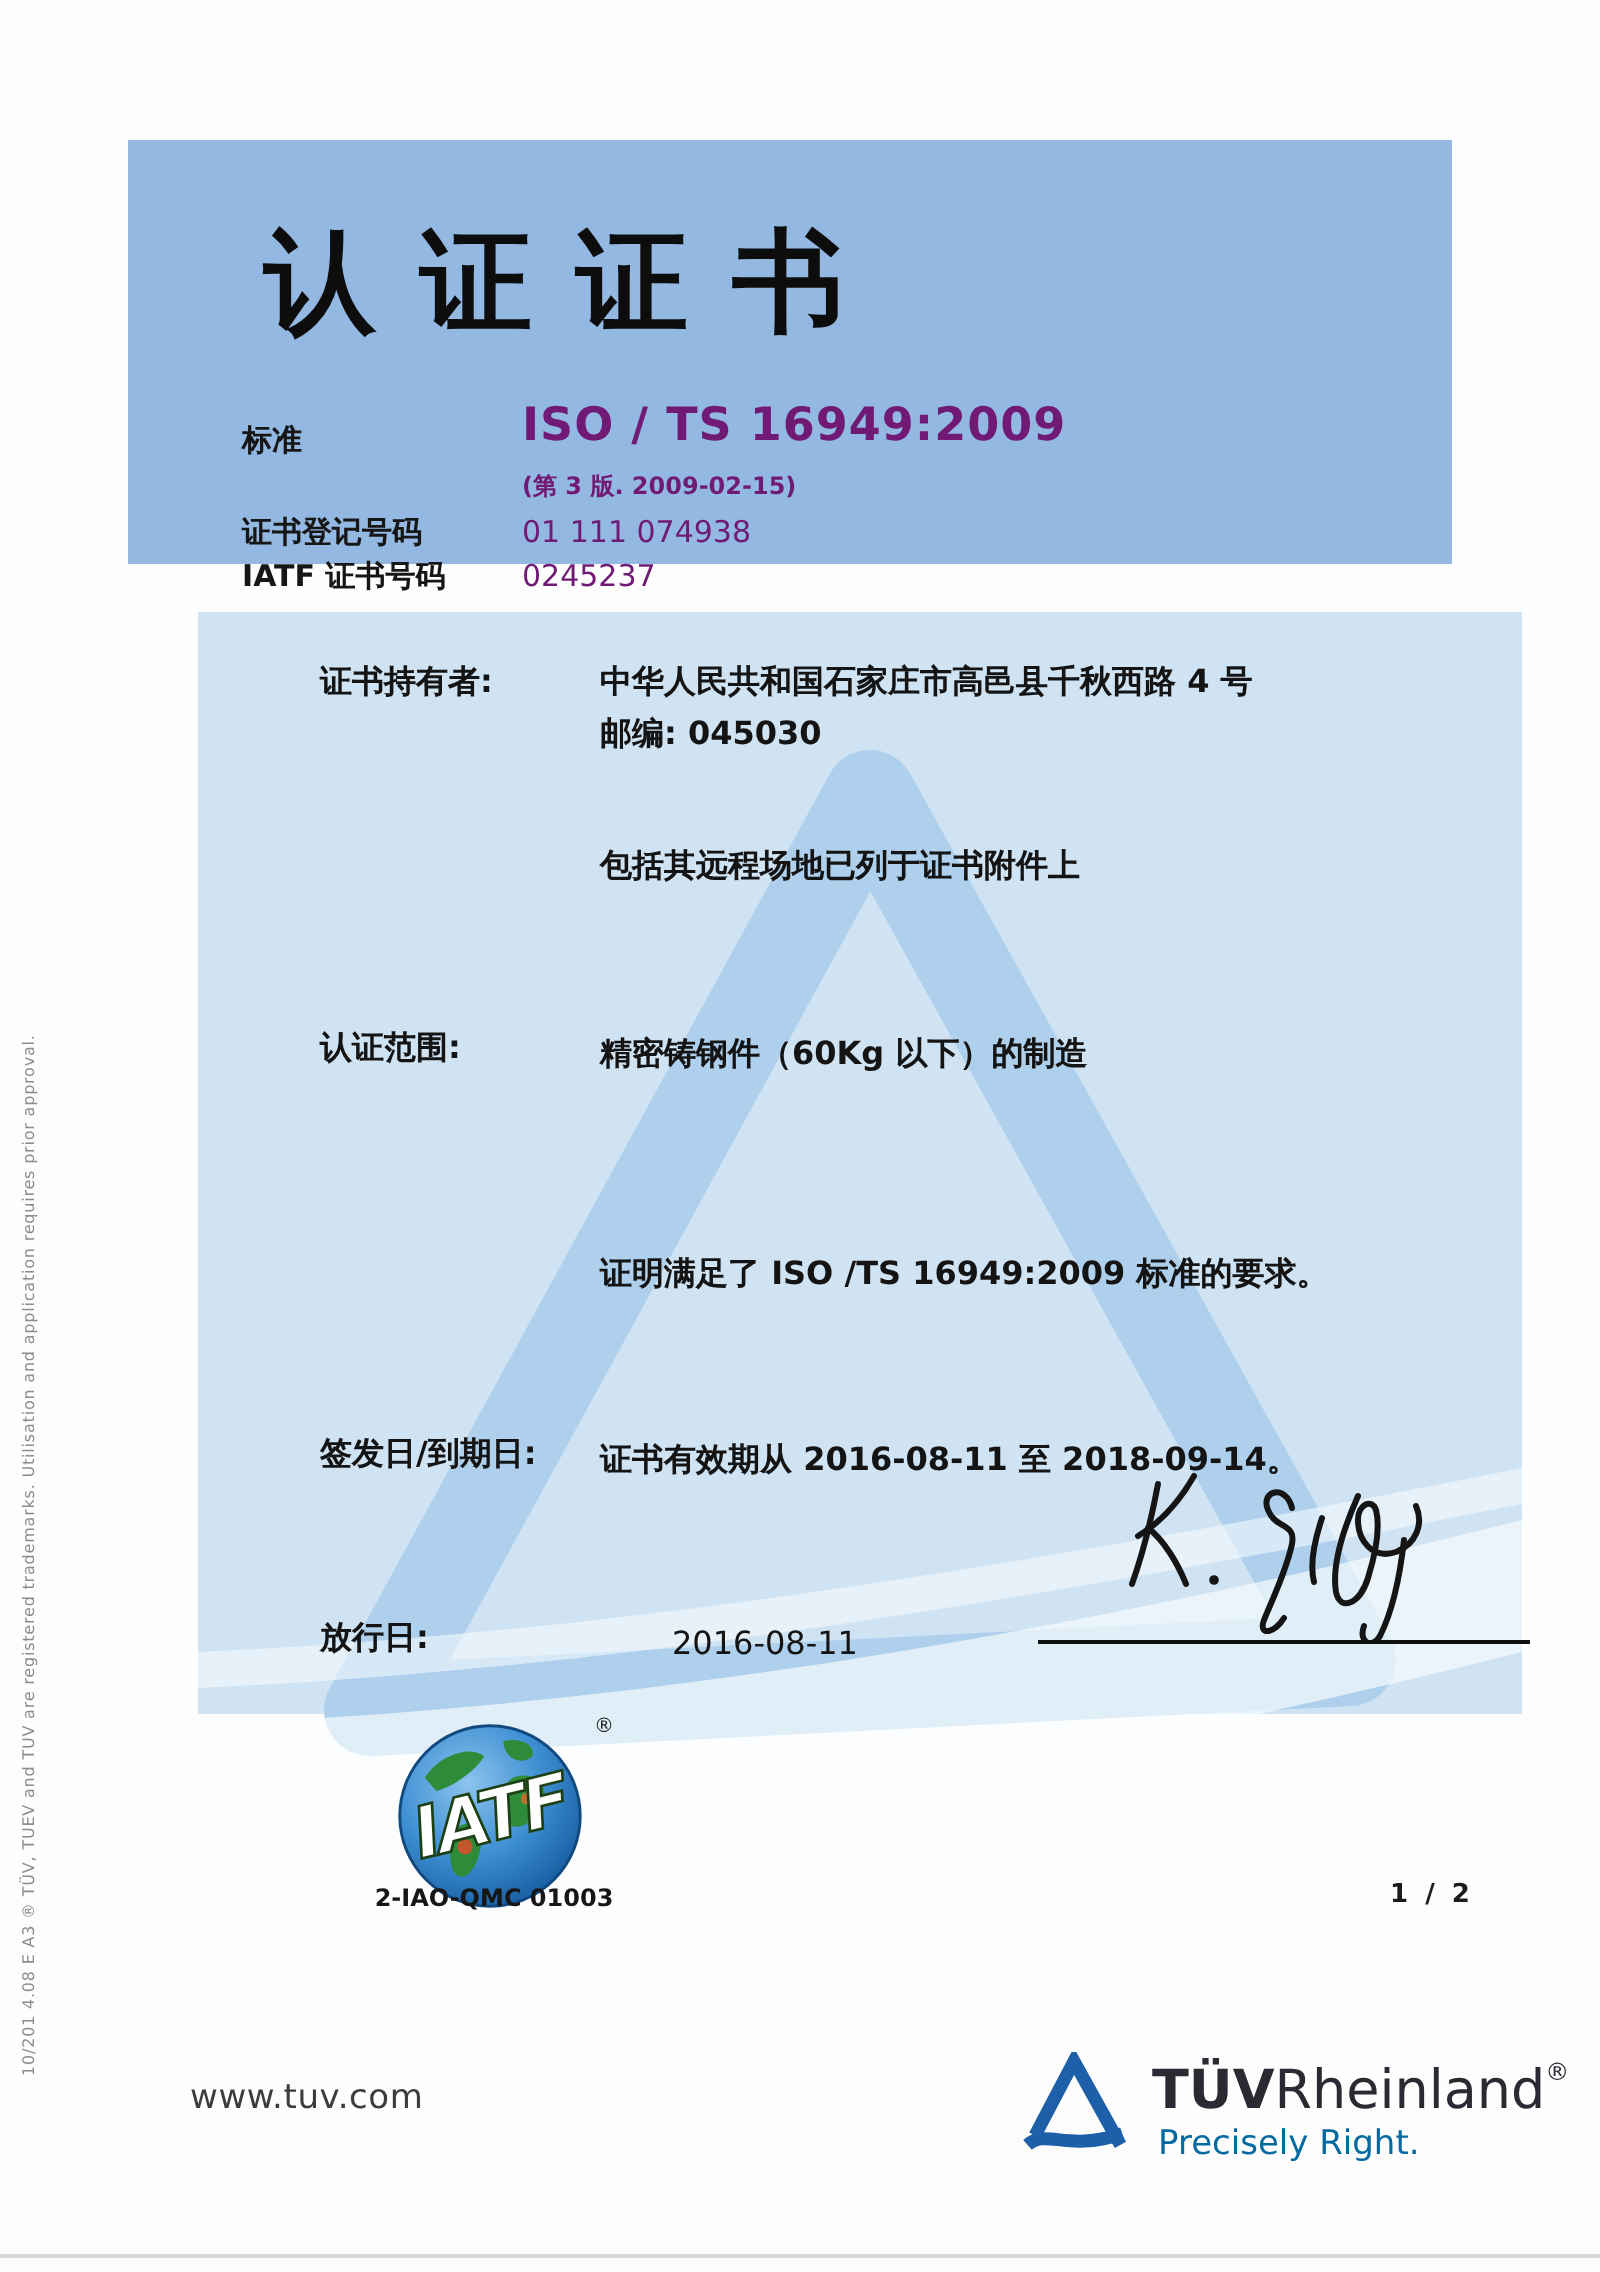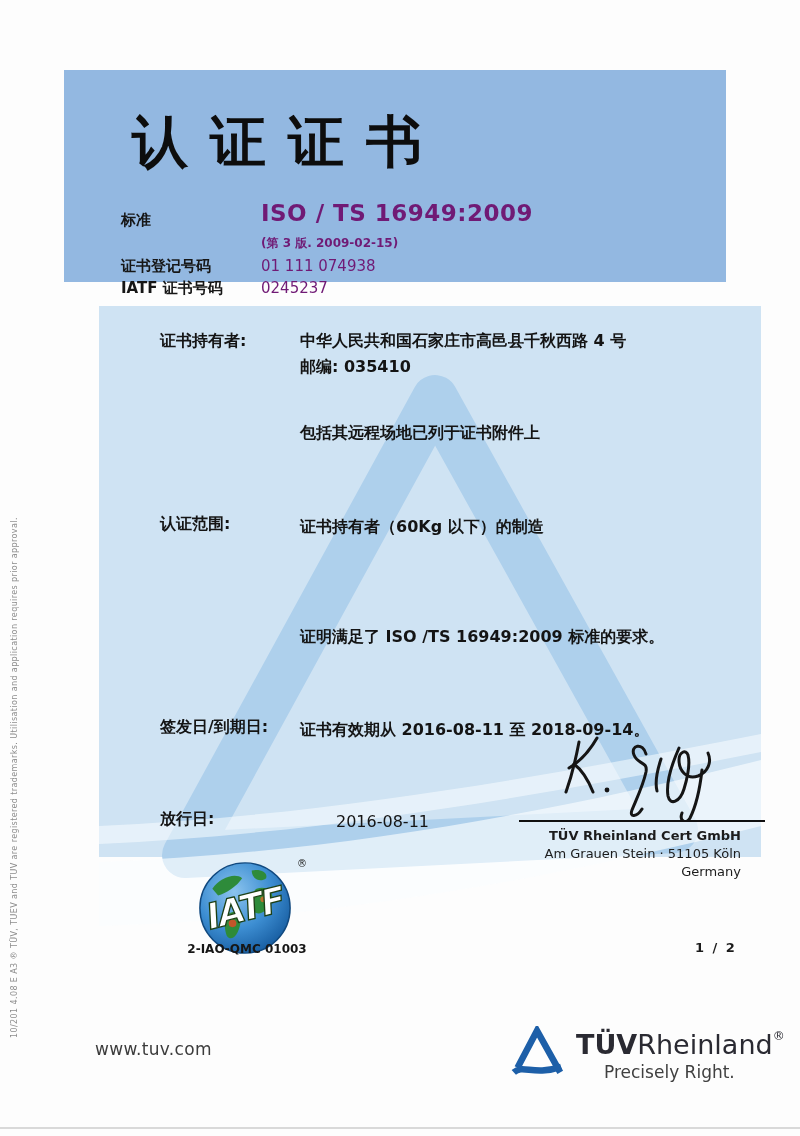--- a/index.html
+++ b/index.html
@@ -54,21 +54,21 @@
   .iatf-reg{position:absolute; left:198px; top:552px; font-size:10px; color:#222;}
   .iatf-caption{position:absolute; left:56px; top:636px; width:184px; text-align:center; font-size:12px; font-weight:bold; color:#161616;}
   .page-num{position:absolute; left:596px; top:634px; font-size:13px; font-weight:bold; letter-spacing:2px; color:#1b1b1b;}
 
   
   .website{position:absolute; left:95px; top:1039px; font-size:17px; color:#3c3c3c; letter-spacing:.3px;text-align:right;}
   .brand-logo{position:absolute; left:508px; top:1026px; width:58px; height:52px;}
   .brand-text{position:absolute; left:576px; top:1030px; font-size:27px; color:#2a2a32; line-height:1;}
   .brand-text .tuv{font-weight:bold;}
   .brand-text sup{font-size:12px; vertical-align:14px;}
-  .tagline{position:absolute; left:579px; top:1062px; font-size:17px; color:#404040;margin-left:25px;}
+  .tagline{position:absolute; left:579px; top:1062px; font-size:17px; color:#0369a1;}
 </style>
 </head>
 <body>
 
 <div class="page">
 
   <div class="side-note">10/201  4.08  E  A3   ®   TÜV, TUEV and TUV are registered trademarks. Utilisation and application requires prior approval.</div>
 
   <div class="header-band">
     <h1 class="cert-title">认证证书</h1>
@@ -91,26 +91,26 @@
     <svg class="watermark" viewBox="0 0 662 682" aria-hidden="true">
       <path d="M336 92 L576 524 L86 549 Z" fill="none" stroke="var(--watermark_blue,#aed0ec)" stroke-width="46" stroke-linejoin="round"></path>
       <path d="M0 520 C 220 510 440 472 662 428 L662 446 C 440 490 220 528 0 538 Z" fill="rgba(250,253,255,0.55)"></path>
       <path d="M0 556 C 220 548 440 510 662 454 L662 520 C 440 576 220 614 0 620 Z" fill="rgba(250,253,255,0.65)"></path>
       <path d="M260 682 C 420 644 560 606 662 566 L662 682 Z" fill="rgba(255,255,255,0.15)"></path>
     </svg>
 
     <span class="b-label" style="top:25px;">证书持有者:</span>
     <div class="b-value" style="top:22px;">
       <div>中华人民共和国石家庄市高邑县千秋西路 4 号</div>
-      <div>邮编: 035410</div>
+      <div>邮编: 045030</div>
     </div>
     <span class="b-value" style="top:114px;">包括其远程场地已列于证书附件上</span>
 
     <span class="b-label" style="top:208px;">认证范围:</span>
-    <span class="b-value" style="top:208px;">证书持有者（60Kg 以下）的制造</span>
+    <span class="b-value" style="top:208px;">精密铸钢件（60Kg 以下）的制造</span>
 
     <span class="b-value" style="top:318px;">证明满足了 ISO /TS 16949:2009 标准的要求。</span>
 
     <span class="b-label" style="top:411px;">签发日/到期日:</span>
     <span class="b-value" style="top:411px;">证书有效期从 2016-08-11 至 2018-09-14。</span>
 
     <svg class="sig-svg" viewBox="0 0 212 96" aria-hidden="true">
       <g fill="none" stroke="#151515" stroke-width="3" stroke-linecap="round">
         <path d="M30 16 C27 32 22 52 17 66"></path>
         <path d="M48 12 C40 26 30 36 20 42"></path>
@@ -120,25 +120,20 @@
         <path d="M130 22 C122 40 117 58 119 70 C121 80 131 76 135 63 C139 50 141 37 139 29 C137 23 130 26 130 34 C130 44 137 54 149 50 C159 46 163 36 159 27"></path>
         <path d="M153 44 C151 62 147 80 141 92 C137 99 130 95 133 87"></path>
       </g>
       <circle cx="58" cy="64" r="2.4" fill="#151515"></circle>
     </svg>
 
     <span class="b-label" style="top:503px;">放行日:</span>
     <span class="b-value num" style="left:237px; top:503px;">2016-08-11</span>
 
     <div class="sig-line"></div>
-    <div class="issuer">
-      <div>TÜV Rheinland Cert GmbH</div>
-      <div class="sub">Am Grauen Stein · 51105 Köln</div>
-      <div class="sub">Germany</div>
-    </div>
 
     <svg class="iatf-globe" viewBox="0 0 100 100" aria-hidden="true">
       <defs>
         <radialGradient id="ocean" cx="38%" cy="32%" r="75%">
           <stop offset="0%" stop-color="#8cc4ee"></stop>
           <stop offset="55%" stop-color="#3d8ed2"></stop>
           <stop offset="100%" stop-color="#155a9e"></stop>
         </radialGradient>
       </defs>
       <circle cx="50" cy="50" r="47" fill="url(#ocean)" stroke="#11497f" stroke-width="1.5"></circle>

